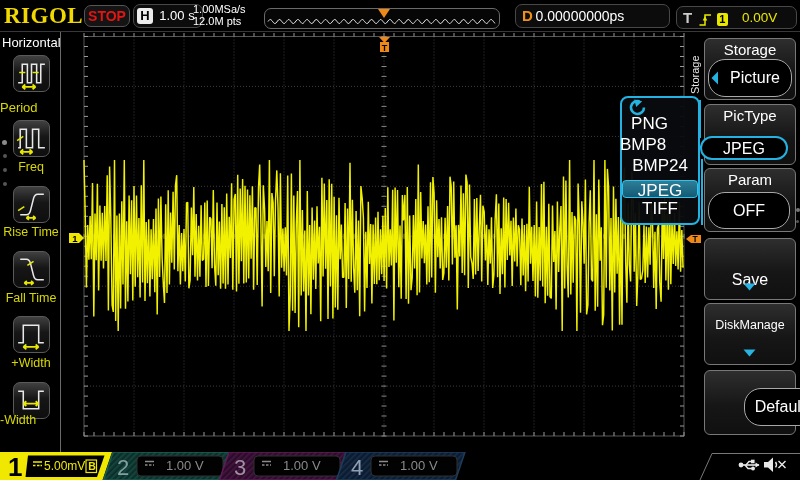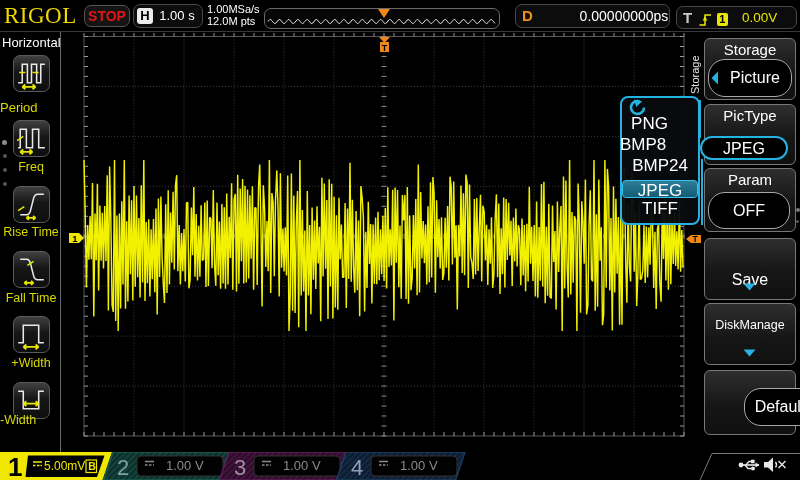--- a/index.html
+++ b/index.html
@@ -5,37 +5,37 @@
 #scr{position:absolute;left:0;top:0;width:800px;height:480px;background:#000}
 .abs{position:absolute}
 .tbox{position:absolute;background:#0c0c0c;border:1px solid #484848;border-radius:7px}
 .menu-sec{position:absolute;left:704px;width:92px;border:1.5px solid #787878;border-radius:6px;background:linear-gradient(#2e2e2e,#161616 55%,#101010);}
 .menu-head{color:#fff;font-size:15px;text-align:center;margin-top:2px}
 .menu-btn{position:absolute;background:#000;border:1.5px solid #a8a8a8;border-radius:17px;color:#fff;text-align:center}
 </style></head><body>
 <div id="scr">
 
 <div class="abs" style="left:0;top:0;width:800px;height:31px;background:#000"></div>
-<div class="abs" style="left:4px;top:3px;color:#f0d800;font-family:'Liberation Serif',serif;font-weight:normal;font-size:23px;letter-spacing:0.5px">RIGOL</div>
+<div class="abs" style="left:4px;top:3px;color:#f0d800;font-family:'Liberation Serif',serif;font-weight:bold;font-size:23px;letter-spacing:0.5px">RIGOL</div>
 <div class="tbox" style="left:84px;top:5px;width:46px;height:22px;background:#141414;border-color:#555"></div>
 <div class="abs" style="left:84px;top:5px;width:46px;height:22px;line-height:22px;text-align:center;color:#e41414;font-weight:bold;font-size:14px">STOP</div>
 <div class="tbox" style="left:133px;top:4px;width:70px;height:24px"></div>
 <div class="abs" style="left:137px;top:8px;width:16px;height:16px;background:#ececec;border-radius:3px;color:#000;font-weight:bold;font-size:13px;text-align:center;line-height:16px">H</div>
 <div class="abs" style="left:153px;top:4px;width:48px;height:24px;line-height:24px;text-align:center;color:#fff;font-size:13px">1.00 s</div>
-<div class="abs" style="left:207px;top:4px;color:#fff;font-size:11px;line-height:11.5px">1.00MSa/s<br>12.0M pts</div>
+<div class="abs" style="left:193px;top:4px;color:#fff;font-size:11px;line-height:11.5px">1.00MSa/s<br>12.0M pts</div>
 <div class="tbox" style="left:264px;top:8px;width:236px;height:21px;border-color:#6a6a6a;border-width:1.5px;background:#060606"></div>
 <svg class="abs" style="left:264px;top:8px" width="236" height="21" viewBox="0 0 236 21">
 <polyline points="4.0,13.5 4.8,12.5 5.6,11.7 6.4,11.5 7.2,11.9 8.0,12.7 8.8,13.8 9.6,14.8 10.4,15.4 11.2,15.5 12.0,15.0 12.8,14.0 13.6,13.0 14.4,12.0 15.2,11.5 16.0,11.6 16.8,12.2 17.6,13.2 18.4,14.3 19.2,15.1 20.0,15.5 20.8,15.3 21.6,14.5 22.4,13.5 23.2,12.5 24.0,11.7 24.8,11.5 25.6,11.9 26.4,12.7 27.2,13.8 28.0,14.8 28.8,15.4 29.6,15.5 30.4,15.0 31.2,14.0 32.0,13.0 32.8,12.0 33.6,11.5 34.4,11.6 35.2,12.2 36.0,13.2 36.8,14.3 37.6,15.1 38.4,15.5 39.2,15.3 40.0,14.5 40.8,13.5 41.6,12.5 42.4,11.7 43.2,11.5 44.0,11.9 44.8,12.7 45.6,13.8 46.4,14.8 47.2,15.4 48.0,15.5 48.8,15.0 49.6,14.0 50.4,13.0 51.2,12.0 52.0,11.5 52.8,11.6 53.6,12.2 54.4,13.2 55.2,14.3 56.0,15.1 56.8,15.5 57.6,15.3 58.4,14.5 59.2,13.5 60.0,12.5 60.8,11.7 61.6,11.5 62.4,11.9 63.2,12.7 64.0,13.8 64.8,14.8 65.6,15.4 66.4,15.5 67.2,15.0 68.0,14.0 68.8,13.0 69.6,12.0 70.4,11.5 71.2,11.6 72.0,12.2 72.8,13.2 73.6,14.3 74.4,15.1 75.2,15.5 76.0,15.3 76.8,14.5 77.6,13.5 78.4,12.5 79.2,11.7 80.0,11.5 80.8,11.9 81.6,12.7 82.4,13.8 83.2,14.8 84.0,15.4 84.8,15.5 85.6,15.0 86.4,14.0 87.2,13.0 88.0,12.0 88.8,11.5 89.6,11.6 90.4,12.2 91.2,13.2 92.0,14.3 92.8,15.1 93.6,15.5 94.4,15.3 95.2,14.5 96.0,13.5 96.8,12.5 97.6,11.7 98.4,11.5 99.2,11.9 100.0,12.7 100.8,13.8 101.6,14.8 102.4,15.4 103.2,15.5 104.0,15.0 104.8,14.0 105.6,13.0 106.4,12.0 107.2,11.5 108.0,11.6 108.8,12.2 109.6,13.2 110.4,14.3 111.2,15.1 112.0,15.5 112.8,15.3 113.6,14.5 114.4,13.5 115.2,12.5 116.0,11.7 116.8,11.5 117.6,11.9 118.4,12.7 119.2,13.8 120.0,14.8 120.8,15.4 121.6,15.5 122.4,15.0 123.2,14.0 124.0,13.0 124.8,12.0 125.6,11.5 126.4,11.6 127.2,12.2 128.0,13.2 128.8,14.3 129.6,15.1 130.4,15.5 131.2,15.3 132.0,14.5 132.8,13.5 133.6,12.5 134.4,11.7 135.2,11.5 136.0,11.9 136.8,12.7 137.6,13.8 138.4,14.8 139.2,15.4 140.0,15.5 140.8,15.0 141.6,14.0 142.4,13.0 143.2,12.0 144.0,11.5 144.8,11.6 145.6,12.2 146.4,13.2 147.2,14.3 148.0,15.1 148.8,15.5 149.6,15.3 150.4,14.5 151.2,13.5 152.0,12.5 152.8,11.7 153.6,11.5 154.4,11.9 155.2,12.7 156.0,13.8 156.8,14.8 157.6,15.4 158.4,15.5 159.2,15.0 160.0,14.0 160.8,13.0 161.6,12.0 162.4,11.5 163.2,11.6 164.0,12.2 164.8,13.2 165.6,14.3 166.4,15.1 167.2,15.5 168.0,15.3 168.8,14.5 169.6,13.5 170.4,12.5 171.2,11.7 172.0,11.5 172.8,11.9 173.6,12.7 174.4,13.8 175.2,14.8 176.0,15.4 176.8,15.5 177.6,15.0 178.4,14.0 179.2,13.0 180.0,12.0 180.8,11.5 181.6,11.6 182.4,12.2 183.2,13.2 184.0,14.3 184.8,15.1 185.6,15.5 186.4,15.3 187.2,14.5 188.0,13.5 188.8,12.5 189.6,11.7 190.4,11.5 191.2,11.9 192.0,12.7 192.8,13.8 193.6,14.8 194.4,15.4 195.2,15.5 196.0,15.0 196.8,14.0 197.6,13.0 198.4,12.0 199.2,11.5 200.0,11.6 200.8,12.2 201.6,13.2 202.4,14.3 203.2,15.1 204.0,15.5 204.8,15.3 205.6,14.5 206.4,13.5 207.2,12.5 208.0,11.7 208.8,11.5 209.6,11.9 210.4,12.7 211.2,13.8 212.0,14.8 212.8,15.4 213.6,15.5 214.4,15.0 215.2,14.0 216.0,13.0 216.8,12.0 217.6,11.5 218.4,11.6 219.2,12.2 220.0,13.2 220.8,14.3 221.6,15.1 222.4,15.5 223.2,15.3 224.0,14.5 224.8,13.5 225.6,12.5 226.4,11.7 227.2,11.5 228.0,11.9 228.8,12.7 229.6,13.8 230.4,14.8 231.2,15.4" fill="none" stroke="#e8e8e8" stroke-width="1"></polyline>
 </svg>
 <svg class="abs" style="left:376px;top:9px" width="16" height="10" viewBox="0 0 16 10">
       <path d="M2 0 L14 0 L8 9 Z" fill="#f08818"></path>
     </svg>
 <div class="tbox" style="left:515px;top:4px;width:155px;height:24px"></div>
 <div class="abs" style="left:522px;top:4px;height:24px;line-height:24px;color:#f09018;font-weight:bold;font-size:15px">D</div>
-<div class="abs" style="left:559px;top:4px;width:130px;height:36px;line-height:24px;text-align:center;color:#fff;font-size:14px">0.00000000ps</div>
+<div class="abs" style="left:515px;top:4px;width:130px;height:36px;line-height:24px;text-align:center;color:#fff;font-size:14px">0.00000000ps</div>
 <div class="tbox" style="left:676px;top:6px;width:121px;height:23px"></div>
 <div class="abs" style="left:683px;top:6px;height:23px;line-height:23px;color:#cccccc;font-weight:bold;font-size:15px">T</div>
 <svg class="abs" style="left:699px;top:13px" width="13" height="14" viewBox="0 0 13 14">
       <path d="M0.5 12 L6 12 L6 2 L12 2" stroke="#e8e800" stroke-width="1.5" fill="none"></path>
       <path d="M6 3 L3.7 7.5 L8.3 7.5 Z" fill="#e8e800"></path>
     </svg>
 <div class="abs" style="left:716.5px;top:12.5px;width:11.5px;height:13px;background:#e8e800;border-radius:2px;color:#000;font-weight:bold;font-size:11px;text-align:center;line-height:13px">1</div>
 <div class="abs" style="left:742px;top:6px;width:40px;height:23px;line-height:23px;text-align:left;color:#e8e800;font-size:13.5px">0.00V</div>
 <div class="abs" style="left:0;top:31px;width:800px;height:1px;background:#383838"></div>
 

